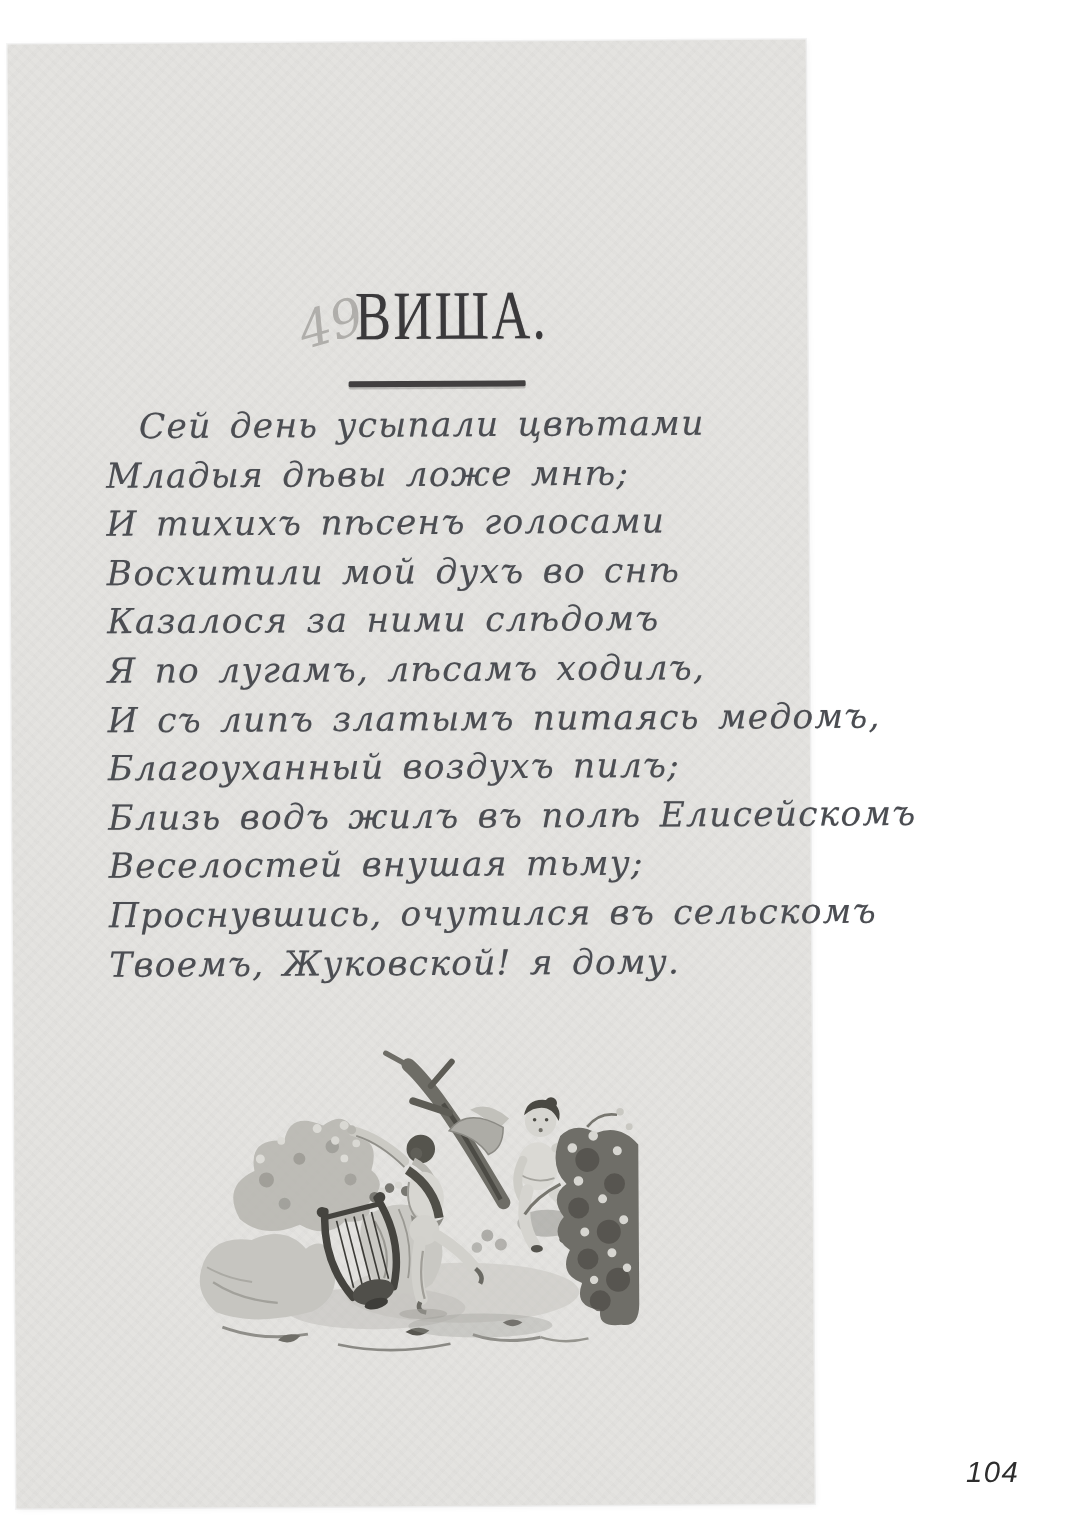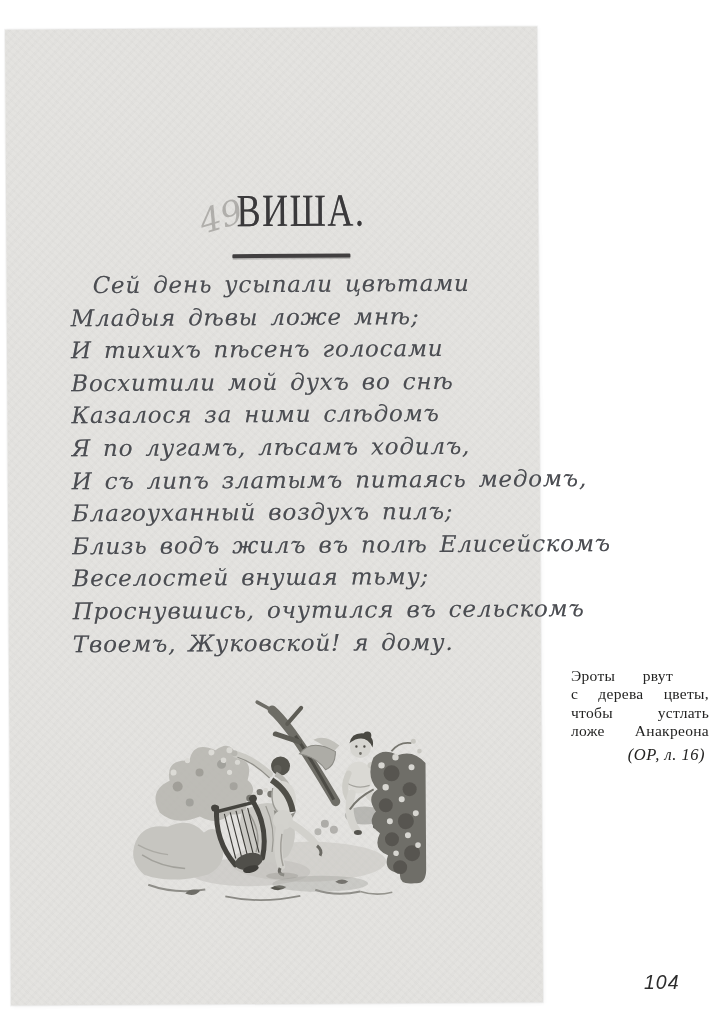--- a/index.html
+++ b/index.html
@@ -240,22 +240,15 @@
         <path d="M140,194 q8,-5 16,-1 q-7,6 -16,1 Z" fill="#57564f"></path>
         <path d="M185,196 q20,7 45,2" stroke="#8f8e89" stroke-width="2" fill="none"></path>
         <path d="M205,188 q7,-4 13,0 q-6,5 -13,0 Z" fill="#615f5a"></path>
         <path d="M230,198 q15,5 32,1" stroke="#95948e" stroke-width="1.6" fill="none"></path>
         <ellipse cx="190" cy="190" rx="48" ry="8" fill="#9b9a94" opacity="0.35"></ellipse>
       </svg>
     </div>
   </div>
 
 
-  <div class="note note-bottom">
-    <div class="note-line nl-mid">Эроты рвут</div>
-    <div class="note-line">с дерева цветы,</div>
-    <div class="note-line">чтобы устлать</div>
-    <div class="note-line">ложе Анакреона</div>
-    <div class="source-ref">(ОР, л. 16)</div>
-  </div>
 
   <div class="page-number">104</div>
 </div>
 
 </body></html>

